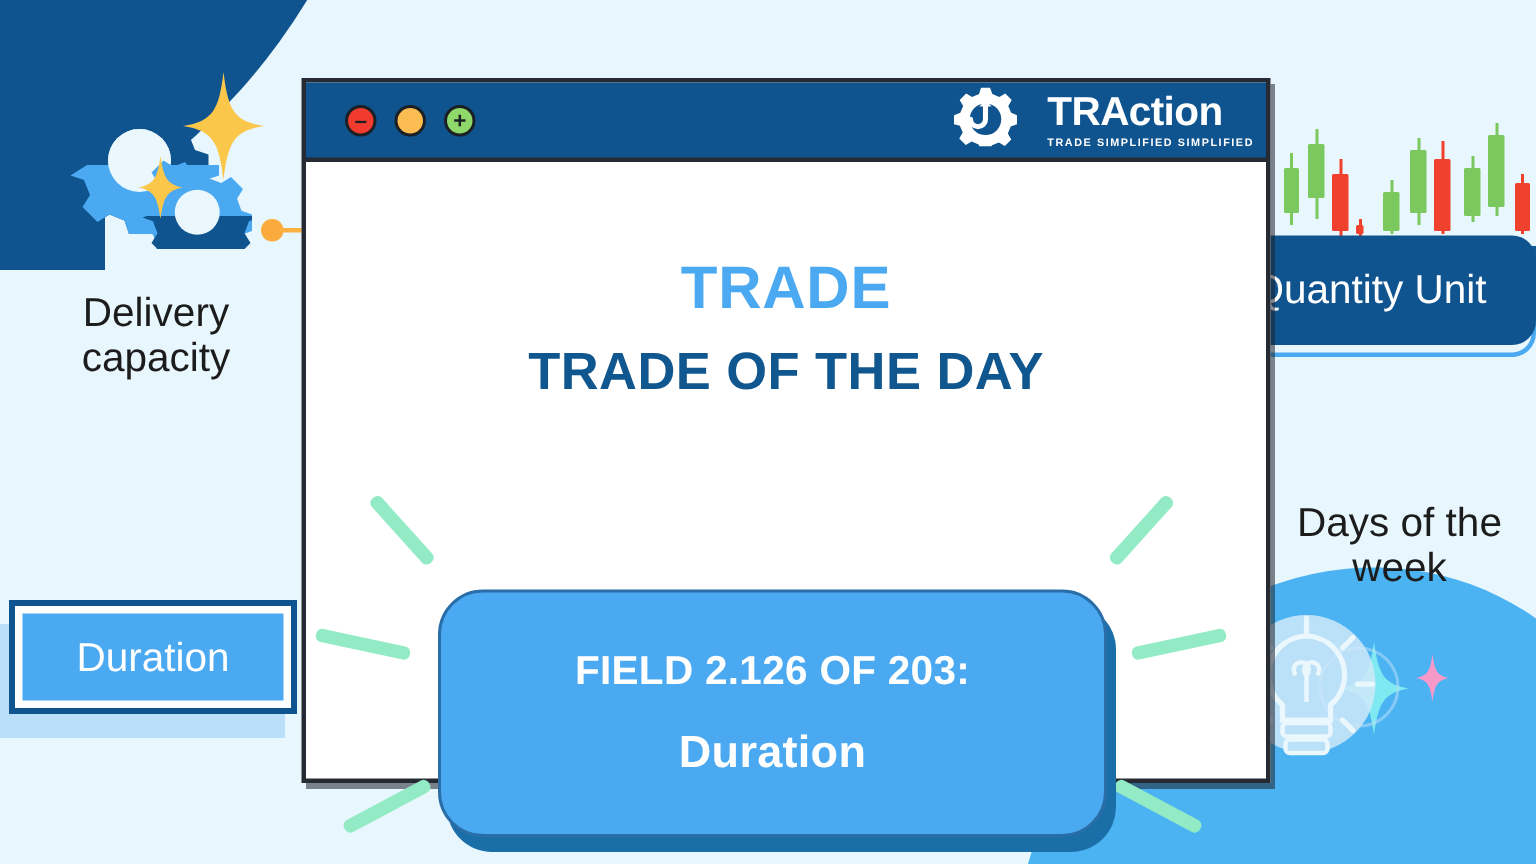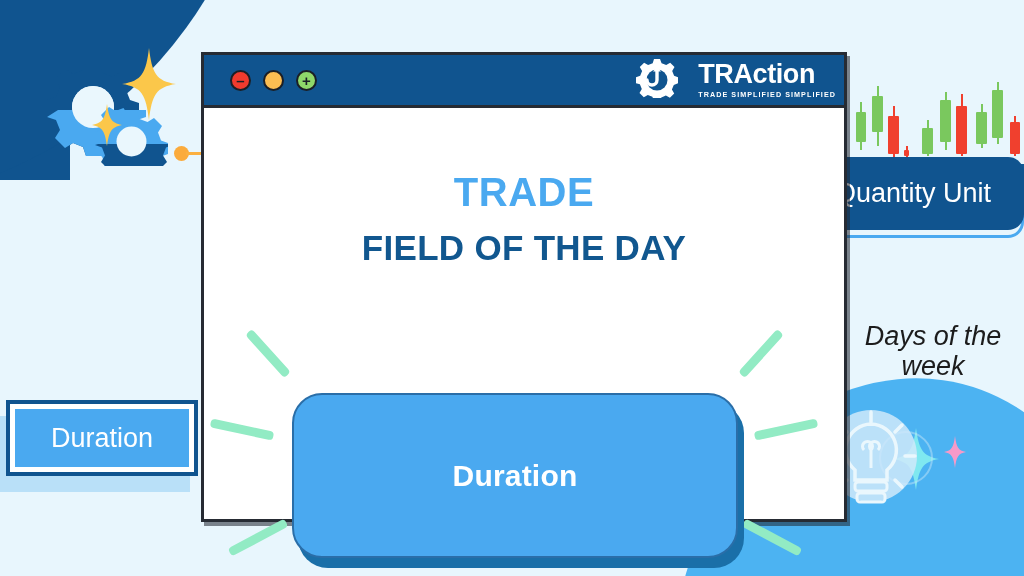--- a/index.html
+++ b/index.html
@@ -299,20 +299,21 @@
 
   <div class="pin">
     <svg width="44" height="44" viewBox="0 0 44 44">
       <line x1="38" y1="2" x2="14" y2="26" stroke="#4aa9f0" stroke-width="2.5"></line>
       <circle cx="38" cy="2" r="2.8" fill="#4aa9f0"></circle>
       <rect x="5" y="18" width="16" height="16" rx="3" transform="rotate(-14 13 26)" fill="none" stroke="#2f8fd8" stroke-width="2.2"></rect>
       <circle cx="13" cy="26" r="3.4" fill="none" stroke="#2f8fd8" stroke-width="2.2"></circle>
     </svg>
   </div>
 
+  <div class="label-plain" style="left:14px; top:193px; width:180px;">Delivery capacity</div>
 
   <div class="badge-duration">
     <div class="shadow"></div>
     <div class="frame">
       <div class="fill">
         <span class="txt">Duration</span>
       </div>
     </div>
   </div>
 
@@ -332,21 +333,21 @@
           <i></i>
           <i></i>
           <i></i>
       </div>
     </div>
     <div class="fill">
       <span class="txt">Quantity Unit</span>
     </div>
   </div>
 
-  <div class="label-plain" style="left:842px; top:321px; width:182px;font-style:italic;">Days of the week</div>
+  <div class="label-plain" style="left:842px; top:333px; width:182px;">Days of the week</div>
 
   <div class="window">
 
     <div class="titlebar">
       <div class="lights">
         <div class="light red">
           <span class="glyph">–</span>
         </div>
         <div class="light amber">
           <span class="glyph"></span>
@@ -368,33 +369,34 @@
         <span class="logo-text">
           <span class="logo-main"><span>TR</span><span class="lower">Action</span></span>
           <span class="logo-sub">TRADE SIMPLIFIED SIMPLIFIED</span>
         </span>
       </div>
     </div>
 
     <div class="win-body">
 
       <div class="title-emir">TRADE</div>
-      <div class="title-fotd">FIELD OF THE DAY</div>
+      <div class="title-fotd">TRADE OF THE DAY</div>
 
       <div class="card-wrap">
 
         <div class="ray" style="left:-53px; top:-44px; width:58px; height:9px; transform:rotate(48deg);"></div>
         <div class="ray" style="left:-82px; top:32px; width:64px; height:9px; transform:rotate(12deg);"></div>
         <div class="ray" style="left:-66px; top:140px; width:64px; height:9px; transform:rotate(-28deg);"></div>
         <div class="ray" style="left:440px; top:-44px; width:58px; height:9px; transform:rotate(-48deg);"></div>
         <div class="ray" style="left:462px; top:32px; width:64px; height:9px; transform:rotate(-12deg);"></div>
         <div class="ray" style="left:448px; top:140px; width:64px; height:9px; transform:rotate(28deg);"></div>
 
         <div class="card-shadow"></div>
         <div class="card">
+          <div class="card-line1">FIELD 2.126 OF 203:</div>
           <div class="card-line2">Duration</div>
         </div>
       </div>
 
     </div>
   </div>
 
 </div>
 
 </body></html>

